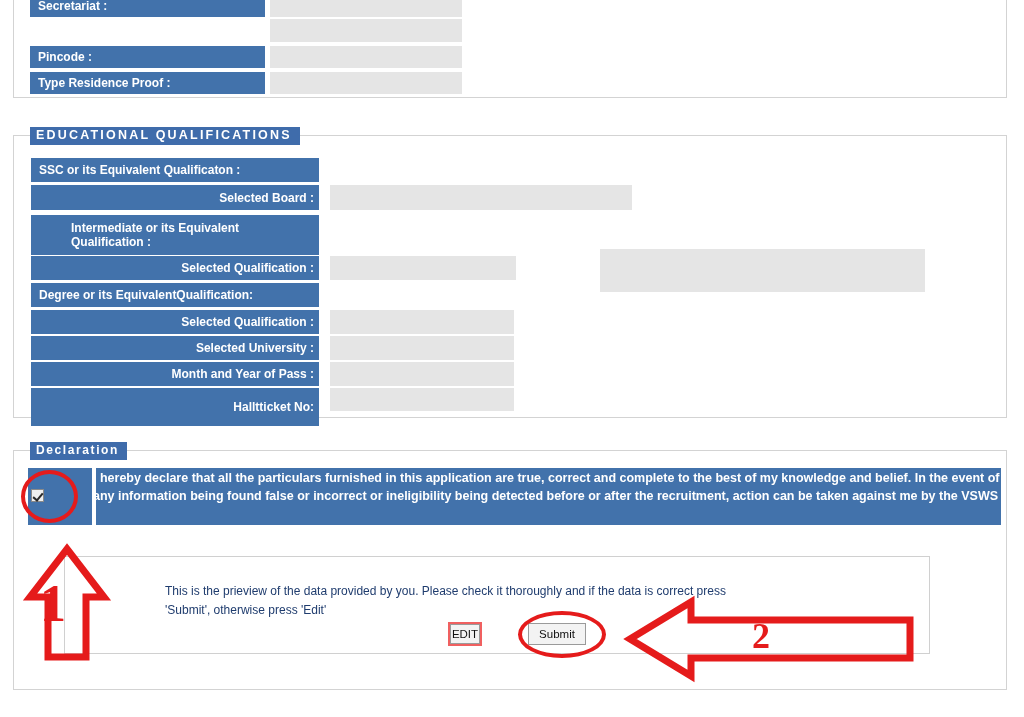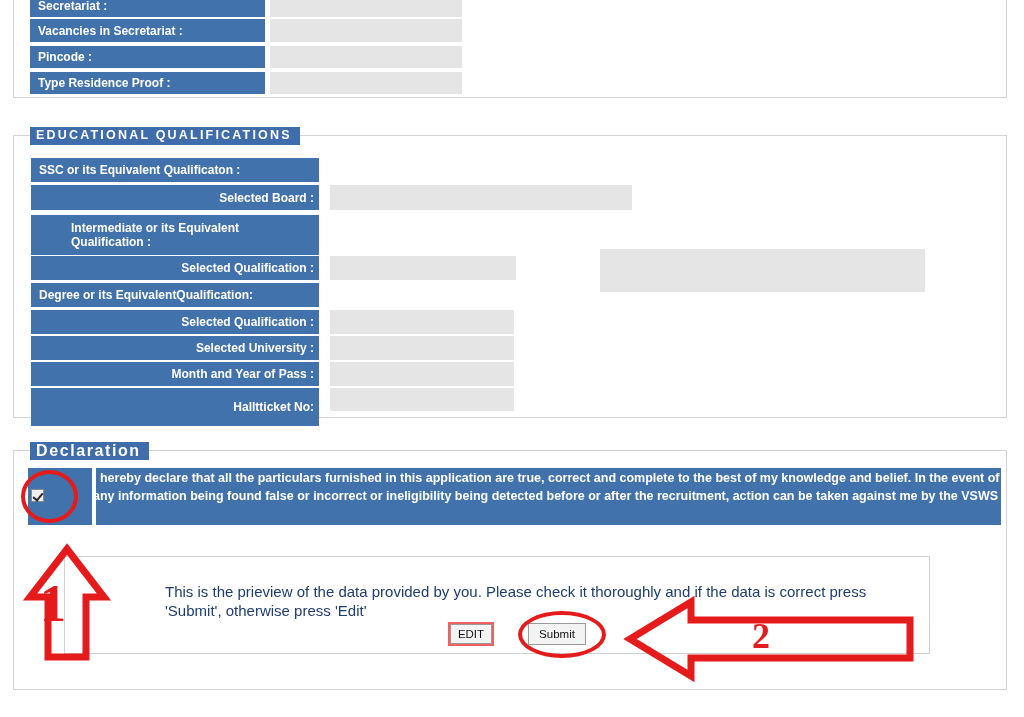--- a/index.html
+++ b/index.html
@@ -32,21 +32,21 @@
     color: #ffffff;
     font-weight: bold;
     font-size: 12.5px;
     letter-spacing: 2.2px;
     padding: 2px 8px 3px 6px;
     line-height: 13px;
     white-space: nowrap;
   }
   .legend.decl {
     letter-spacing: 1.6px;
-    font-size: 16px;
+    font-size: 12px;
   }
 
   
   .lbl {
     position: absolute;
     background: #4272ab;
     color: #ffffff;
     font-weight: bold;
     font-size: 12px;
     box-sizing: border-box;
@@ -113,21 +113,21 @@
   
   .preview-panel {
     position: absolute;
     border: 1px solid #d0d0d0;
     box-sizing: border-box;
     background: transparent;
   }
   .preview-text {
     position: absolute;
     color: #1f3c6e;
-    font-size: 15px;
+    font-size: 12px;
     line-height: 19px;
     white-space: pre-line;
   }
   .btn {
     position: absolute;
     background: #f3f3f3;
     border: 1px solid #9a9a9a;
     font-size: 11.5px;
     color: #111111;
     text-align: center;
@@ -167,21 +167,20 @@
 </head>
 <body>
 
 <div id="page">
 
   <div class="fieldset" style="left:13px; top:-40px; width:994px; height:138px;"></div>
 
   <div class="lbl left" style="left:30px; top:-5px; width:235px; height:22px;">Secretariat :</div>
   <div class="val" style="left:270px; top:-5px; width:192px; height:22px;"></div>
 
-  <div class="lbl left" style="left:30px; top:19px; width:235px; height:23px;">Vacancies in Secretariat :</div>
   <div class="val" style="left:270px; top:19px; width:192px; height:23px;"></div>
 
   <div class="lbl left" style="left:30px; top:46px; width:235px; height:22px;">Pincode :</div>
   <div class="val" style="left:270px; top:46px; width:192px; height:22px;"></div>
 
   <div class="lbl left" style="left:30px; top:72px; width:235px; height:22px;">Type Residence Proof :</div>
   <div class="val" style="left:270px; top:72px; width:192px; height:22px;"></div>
 
   <div class="fieldset" style="left:13px; top:135px; width:994px; height:283px;">
     <div class="legend" style="top:-9px; left:16px;">EDUCATIONAL QUALIFICATIONS</div>
@@ -222,21 +221,21 @@
 
   <div class="chkbox" style="left:31px; top:489px;"></div>
 
   <div class="decl-text" style="left:93px; top:470px; width:910px; height:56px;">I hereby declare that all the particulars furnished in this application are true, correct and complete to the best of my knowledge and belief. In the event of any information being found false or incorrect or ineligibility being detected before or after the recruitment, action can be taken against me by the VSWS</div>
 
   <div class="preview-panel" style="left:64px; top:556px; width:866px; height:98px;"></div>
 
   <div class="preview-text" style="left:165px; top:582px; width:760px;">This is the prieview of the data provided by you. Please check it thoroughly and if the data is correct press
 'Submit', otherwise press 'Edit'</div>
 
-  <button class="btn edit-hl" style="left:450px; top:624px; width:42px; height:20px;">EDIT</button>
+  <button class="btn edit-hl" style="left:450px; top:624px; width:30px; height:20px;">EDIT</button>
 
   <button class="btn" style="left:528px; top:623px; width:58px; height:22px;">Submit</button>
 
   <div class="ellipse anno" style="left:21px; top:470px; width:57px; height:53px;"></div>
 
   <div class="ellipse anno" style="left:518px; top:611px; width:88px; height:47px;"></div>
 
   <svg class="anno-svg" width="90" height="120" viewBox="0 0 90 120" style="left:22px; top:545px;">
     <polygon points="45,4 82,52 64,52 64,112 26,112 26,52 8,52" fill="none" stroke="#e51b1b" stroke-width="7" stroke-linejoin="miter"></polygon>
   </svg>

